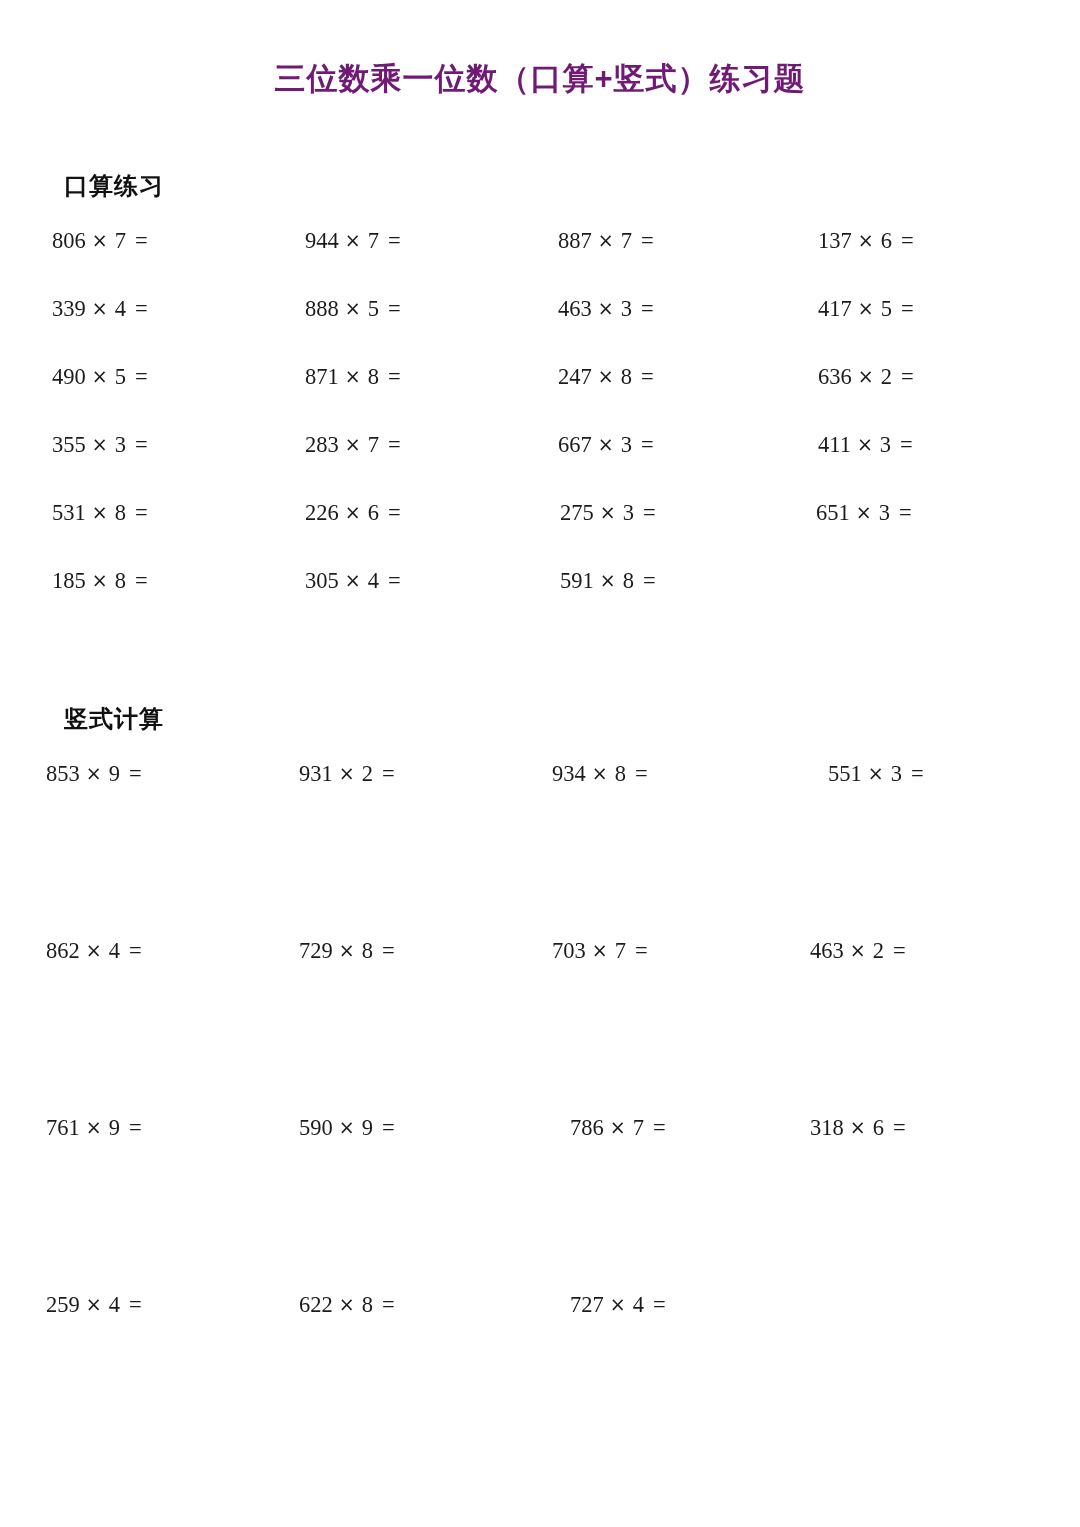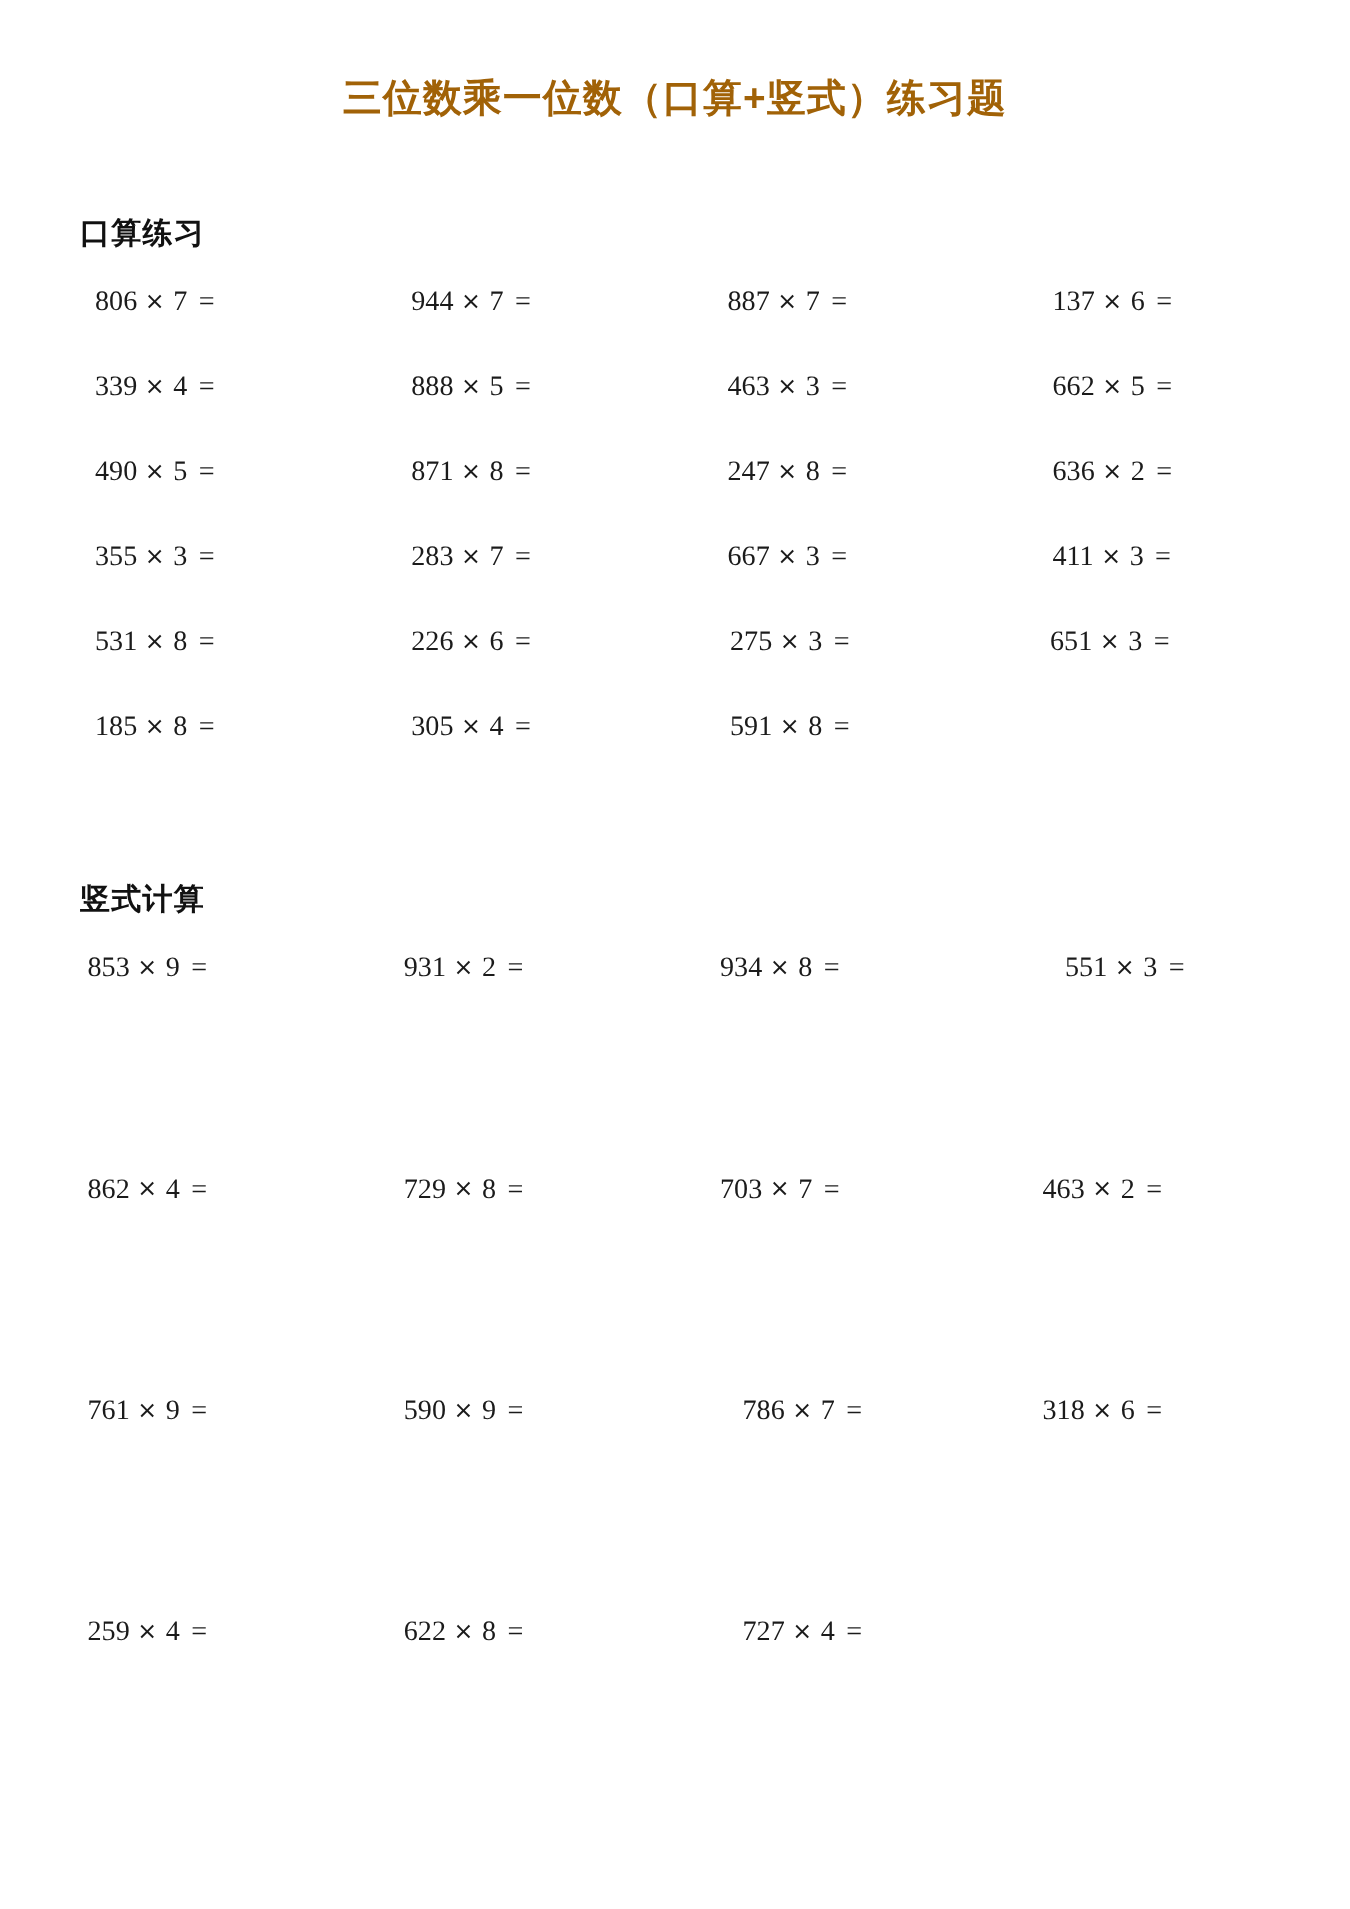--- a/index.html
+++ b/index.html
@@ -21,21 +21,21 @@
     height: 1527px;
     box-sizing: border-box;
     position: relative;
   }
   .worksheet-title {
     text-align: center;
     font-family: "Liberation Sans", sans-serif;
     font-weight: bold;
     font-size: 31px;
     letter-spacing: 1px;
-    color: #a16207;
+    color: #701a75;
     margin: 0;
     padding-top: 62px;
     line-height: 1.1;
   }
   .section {
     position: relative;
   }
   .section-heading {
     font-family: "Liberation Sans", sans-serif;
     font-weight: bold;
@@ -48,21 +48,21 @@
     margin: 0;
     padding-top: 74px;
   }
   .section-vertical .section-heading {
     margin: 0;
     padding-top: 65px;
   }
   .grid {
     display: grid;
     grid-template-columns: 253px 253px 258px 216px;
-    padding-left: 68px;
+    padding-left: 44px;
     padding-right: 20px;
     box-sizing: border-box;
   }
   .grid-oral {
     margin-top: 28px;
     row-gap: 0;
   }
   .grid-oral .cell {
     height: 68px;
   }
@@ -118,21 +118,21 @@
   <div class="section section-oral">
     <h2 class="section-heading">口算练习</h2>
     <div class="grid grid-oral" id="grid-oral">
         <div class="cell col-1"><span class="expr"><span>806</span><span class="op">×</span><span>7</span><span class="eq">=</span></span></div>
         <div class="cell col-2"><span class="expr"><span>944</span><span class="op">×</span><span>7</span><span class="eq">=</span></span></div>
         <div class="cell col-3"><span class="expr"><span>887</span><span class="op">×</span><span>7</span><span class="eq">=</span></span></div>
         <div class="cell col-4"><span class="expr"><span>137</span><span class="op">×</span><span>6</span><span class="eq">=</span></span></div>
         <div class="cell col-1"><span class="expr"><span>339</span><span class="op">×</span><span>4</span><span class="eq">=</span></span></div>
         <div class="cell col-2"><span class="expr"><span>888</span><span class="op">×</span><span>5</span><span class="eq">=</span></span></div>
         <div class="cell col-3"><span class="expr"><span>463</span><span class="op">×</span><span>3</span><span class="eq">=</span></span></div>
-        <div class="cell col-4"><span class="expr"><span>662</span><span class="op">×</span><span>5</span><span class="eq">=</span></span></div>
+        <div class="cell col-4"><span class="expr"><span>417</span><span class="op">×</span><span>5</span><span class="eq">=</span></span></div>
         <div class="cell col-1"><span class="expr"><span>490</span><span class="op">×</span><span>5</span><span class="eq">=</span></span></div>
         <div class="cell col-2"><span class="expr"><span>871</span><span class="op">×</span><span>8</span><span class="eq">=</span></span></div>
         <div class="cell col-3"><span class="expr"><span>247</span><span class="op">×</span><span>8</span><span class="eq">=</span></span></div>
         <div class="cell col-4"><span class="expr"><span>636</span><span class="op">×</span><span>2</span><span class="eq">=</span></span></div>
         <div class="cell col-1"><span class="expr"><span>355</span><span class="op">×</span><span>3</span><span class="eq">=</span></span></div>
         <div class="cell col-2"><span class="expr"><span>283</span><span class="op">×</span><span>7</span><span class="eq">=</span></span></div>
         <div class="cell col-3"><span class="expr"><span>667</span><span class="op">×</span><span>3</span><span class="eq">=</span></span></div>
         <div class="cell col-4"><span class="expr"><span>411</span><span class="op">×</span><span>3</span><span class="eq">=</span></span></div>
         <div class="cell col-1"><span class="expr"><span>531</span><span class="op">×</span><span>8</span><span class="eq">=</span></span></div>
         <div class="cell col-3"><span class="expr"><span>226</span><span class="op">×</span><span>6</span><span class="eq">=</span></span></div>

